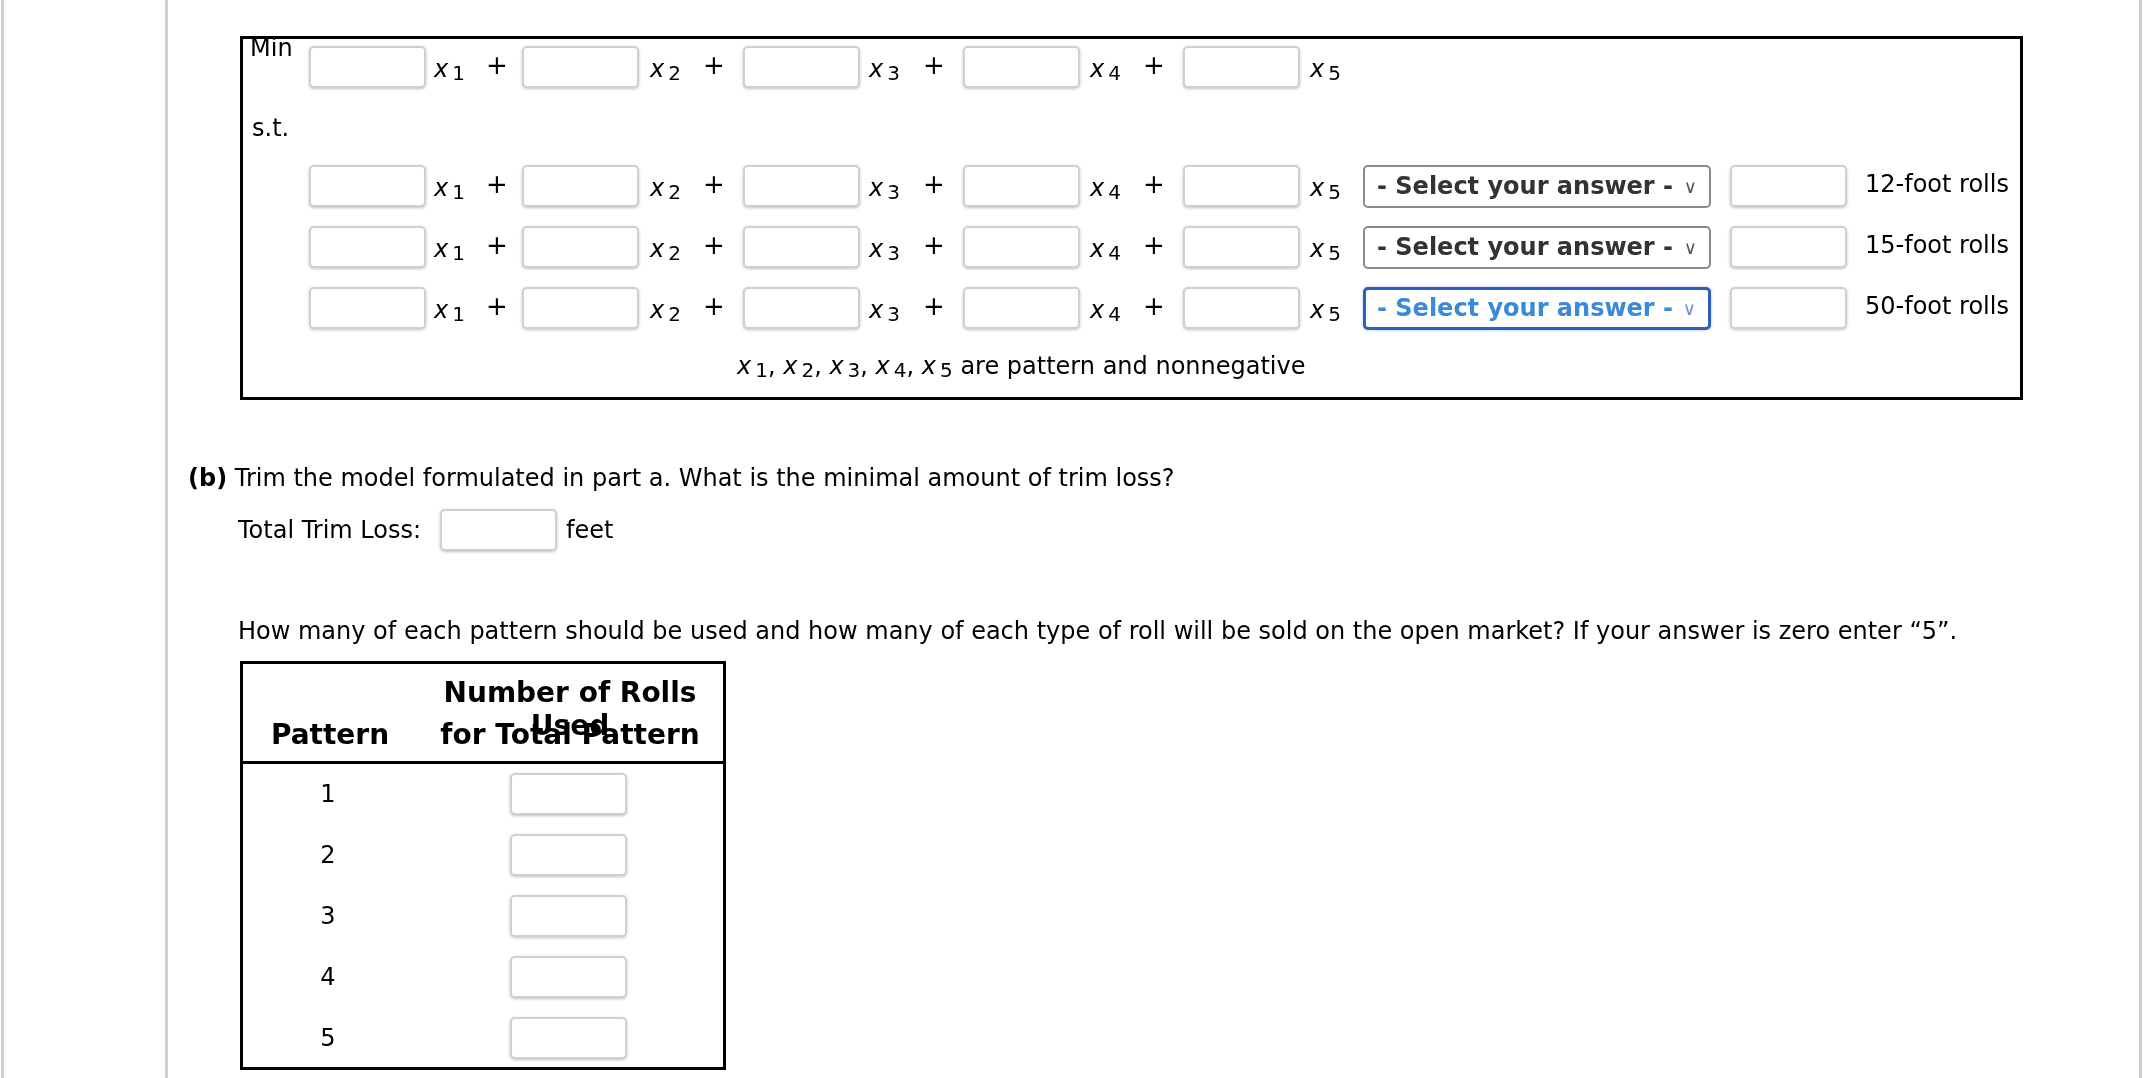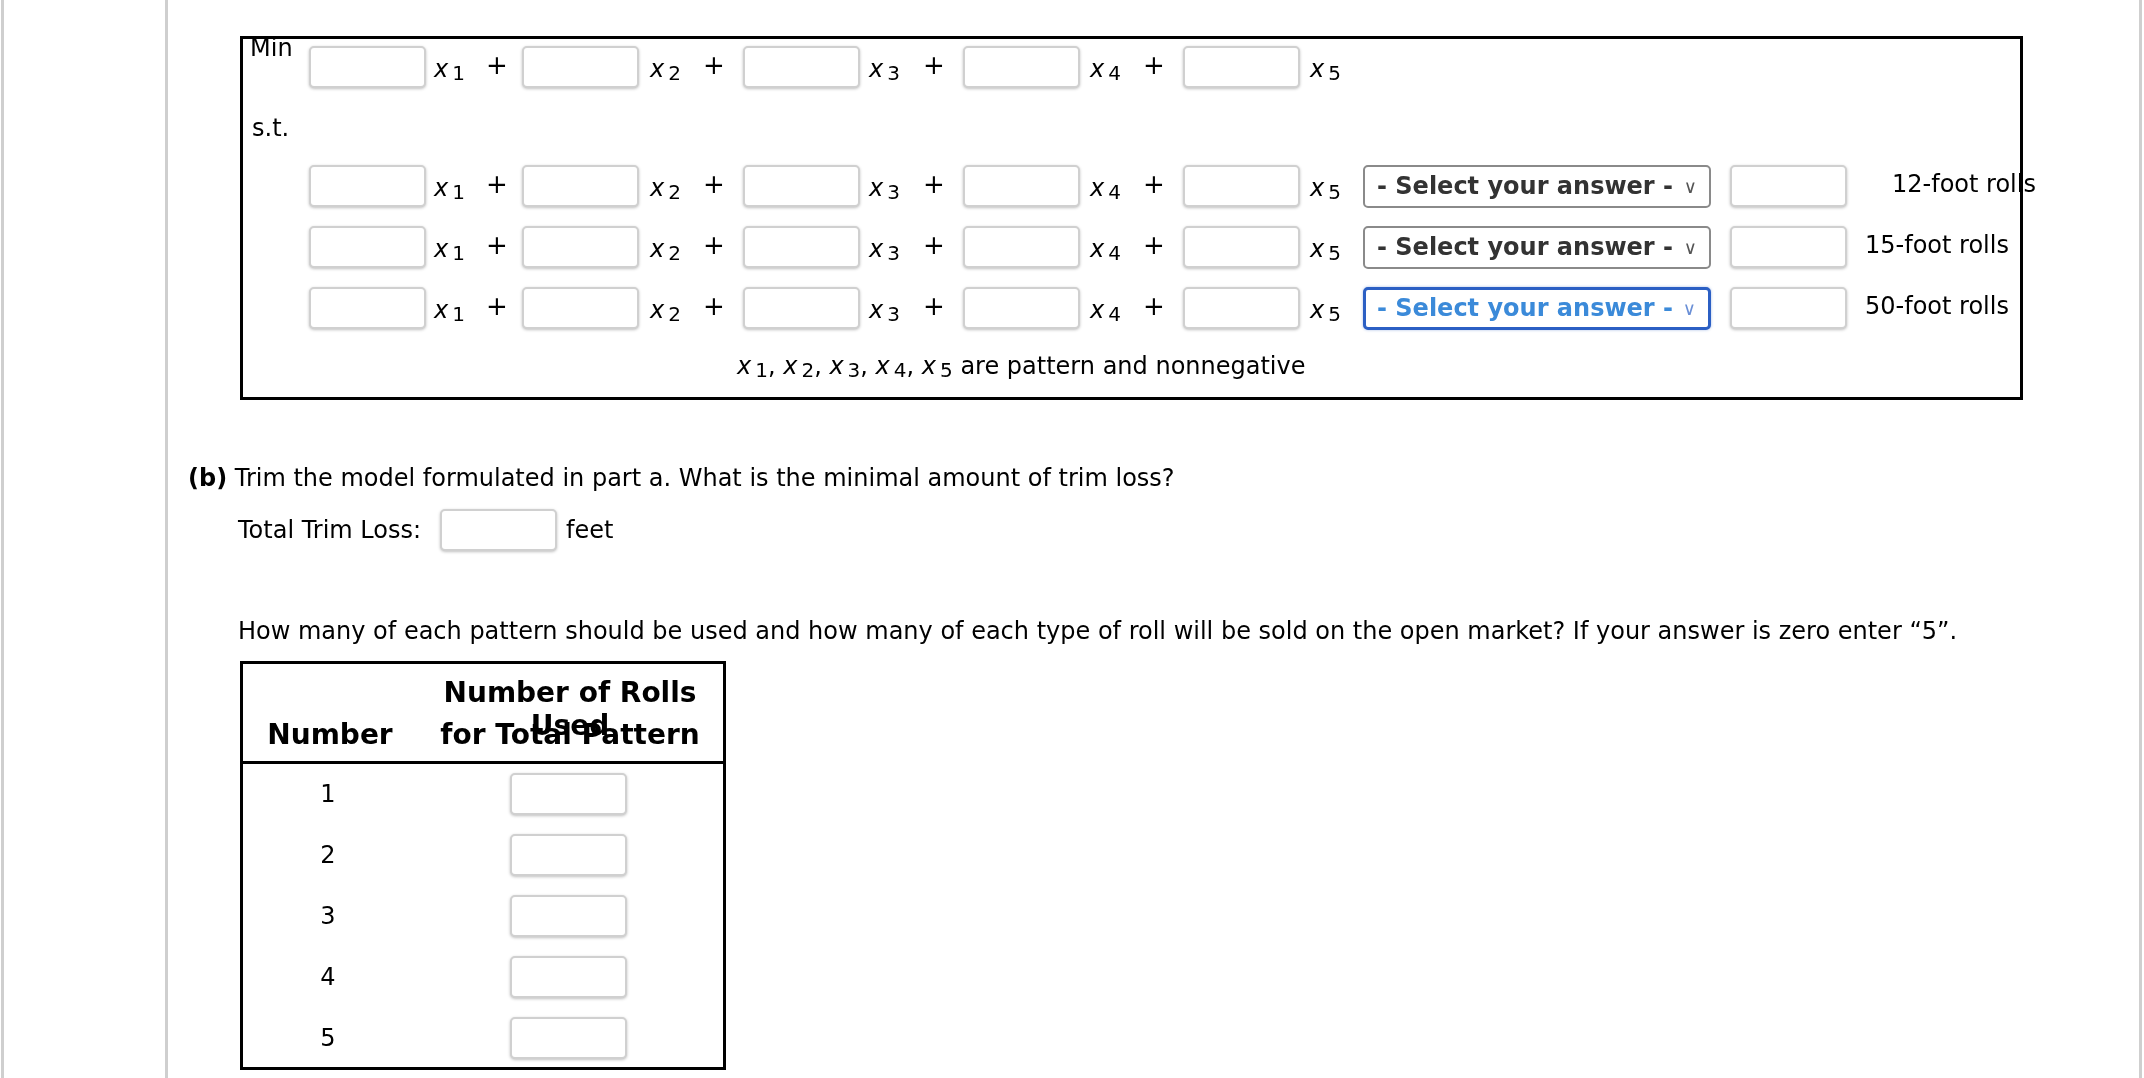--- a/index.html
+++ b/index.html
@@ -69,21 +69,21 @@
   <input class="inp" style="left: 963px; top: 165px;" value="">
   <span class="var" style="left:1090px; top:167px;"><span>x</span><sub>4</sub></span>
   <span class="plus" style="left:1143px; top:163px;">+</span>
   <input class="inp" style="left: 1183px; top: 165px;" value="">
   <span class="var" style="left:1310px; top:167px;"><span>x</span><sub>5</sub></span>
   <div class="sel" style="left:1363px; top:165px;">
     <span>- Select your answer -</span>
     <span class="chev">∨</span>
   </div>
   <input class="inp" style="left: 1730px; top: 165px;" value="">
-  <span class="lbl" style="left:1865px; top:163px;margin-left:27px;">12-foot rolls</span>
+  <span class="lbl" style="left:1865px; top:163px;">12-foot rolls</span>
 </div>
 
 <div>
   <input class="inp" style="left: 309px; top: 226px;" value="">
   <span class="var" style="left:434px; top:228px;"><span>x</span><sub>1</sub></span>
   <span class="plus" style="left:486px; top:224px;">+</span>
   <input class="inp" style="left: 522px; top: 226px;" value="">
   <span class="var" style="left:650px; top:228px;"><span>x</span><sub>2</sub></span>
   <span class="plus" style="left:703px; top:224px;">+</span>
   <input class="inp" style="left: 743px; top: 226px;" value="">
@@ -141,21 +141,21 @@
 
 <span class="lbl" style="left:238px; top:509px;">Total Trim Loss:</span>
 <input class="inp" style="left: 440px; top: 509px;" value="">
 <span class="lbl" style="left:566px; top:509px;">feet</span>
 
 <div class="abs" style="left:238px; top:617px;">How many of each pattern should be used and how many of each type of roll will be sold on the open market? If your answer is zero enter “5”.</div>
 
 <div class="box" style="left:240px; top:661px; width:486px; height:409px;"></div>
 <div style="position:absolute; left:240px; top:761px; width:486px; height:3px; background:#000;"></div>
 
-<div class="th" style="left:250px; top:718px; width:160px;">Number</div>
+<div class="th" style="left:250px; top:718px; width:160px;">Pattern</div>
 <div class="th" style="left:420px; top:676px; width:300px;">Number of Rolls Used</div>
 <div class="th" style="left:420px; top:718px; width:300px;">for Total Pattern</div>
 
 <div>
   <span class="rownum" style="left:313px; top:773px;">1</span>
   <input class="inp" style="left: 510px; top: 773px;" value="">
 </div>
 <div>
   <span class="rownum" style="left:313px; top:834px;">2</span>
   <input class="inp" style="left: 510px; top: 834px;" value="">

